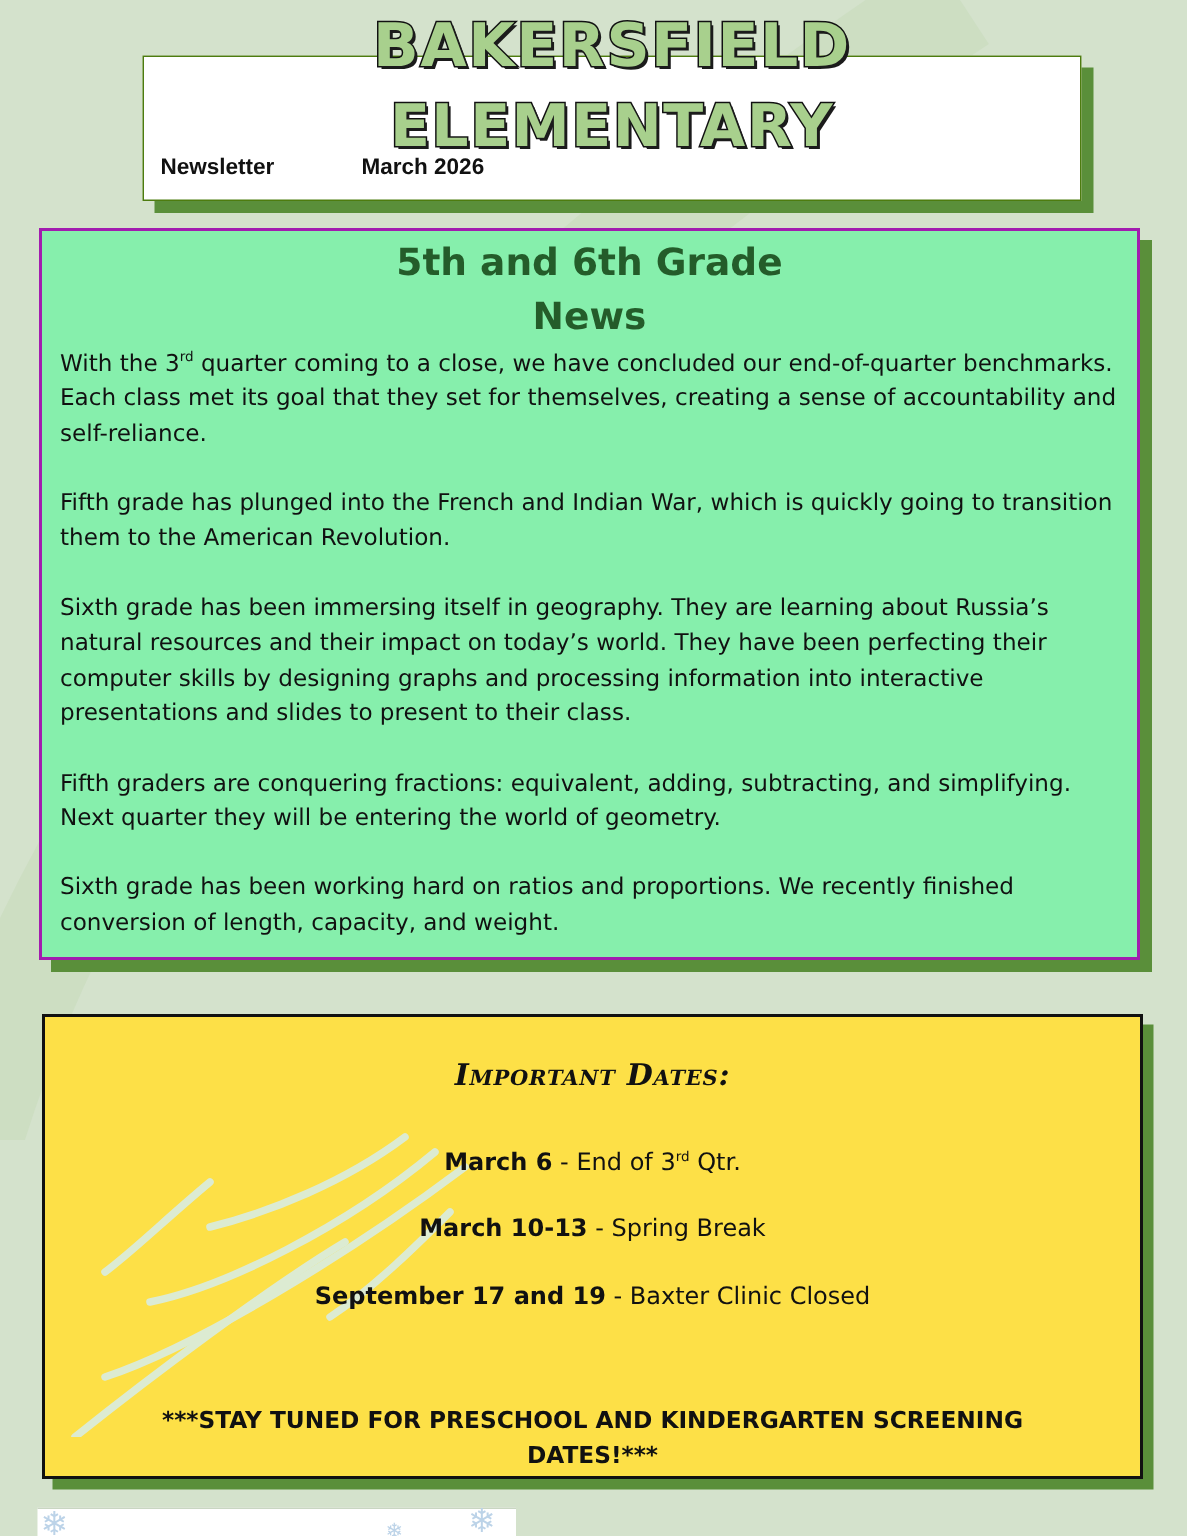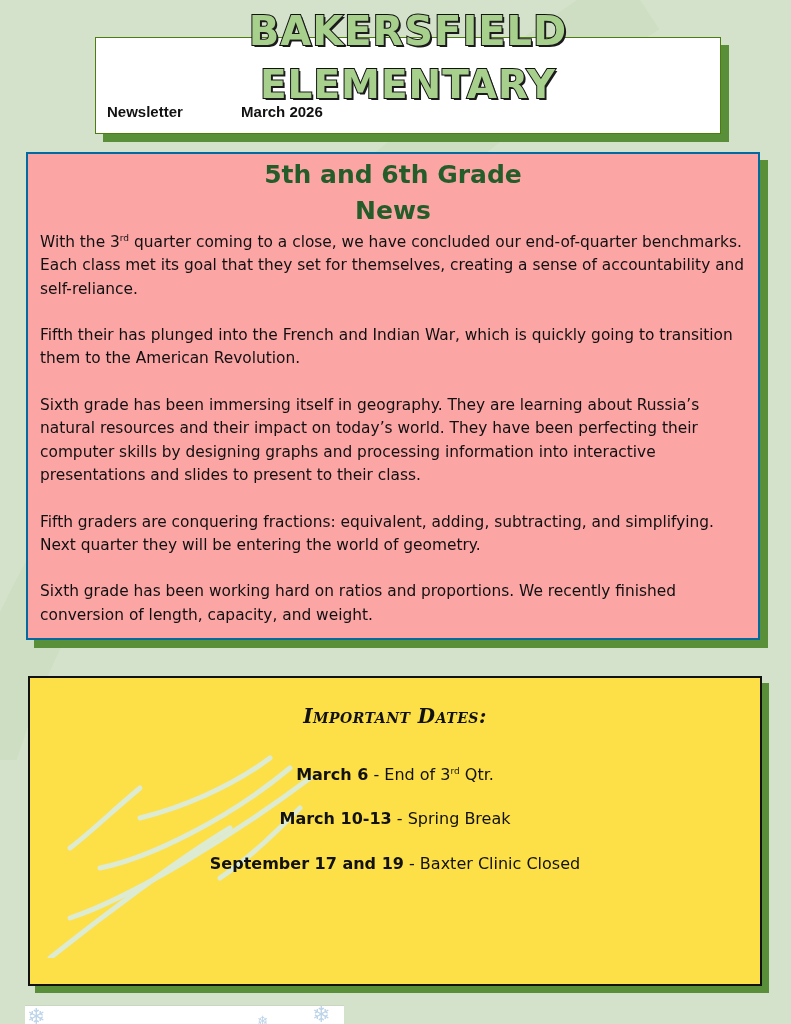--- a/index.html
+++ b/index.html
@@ -30,21 +30,21 @@
   .meta {
     position:absolute; left:11px; top:65px; font-size:15px; font-weight:bold; color:#111;
     font-family:"Liberation Sans", sans-serif;
   }
   .meta span { display:inline-block; }
   .meta .m-date { margin-left:54px; }
 
   
   .news-box {
     position:absolute; left:26px; top:152px; width:730px; height:484px;
-    background:#fca5a5; border:2px solid #0369a1;
+    background:#86efac; border:2px solid #a21caf;
     box-shadow:8px 8px 0 #5a8f3a;
   }
   .news-title {
     text-align:center; color:#245c2a; font-weight:bold;
     font-family:"DejaVu Sans", sans-serif; font-size:25px; line-height:36px;
     margin-top:3px;
   }
   .news-body {
     padding:0 10px 0 12px; margin-top:2px;
     font-family:"DejaVu Sans", sans-serif; font-size:15.4px; line-height:23.3px; color:#111;
@@ -102,21 +102,21 @@
   </div>
 </div>
 
 <div class="news-box">
   <div class="news-title">
     <div>5th and 6th Grade</div>
     <div>News</div>
   </div>
   <div class="news-body">
     <p><span>With the 3</span><sup>rd</sup><span> quarter coming to a close, we have concluded our end-of-quarter benchmarks. Each class met its goal that they set for themselves, creating a sense of accountability and self-reliance.</span></p>
-    <p>Fifth their has plunged into the French and Indian War, which is quickly going to transition them to the American Revolution.</p>
+    <p>Fifth grade has plunged into the French and Indian War, which is quickly going to transition them to the American Revolution.</p>
     <p>Sixth grade has been immersing itself in geography. They are learning about Russia’s natural resources and their impact on today’s world. They have been perfecting their computer skills by designing graphs and processing information into interactive presentations and slides to present to their class.</p>
     <p>Fifth graders are conquering fractions: equivalent, adding, subtracting, and simplifying. Next quarter they will be entering the world of geometry.</p>
     <p>Sixth grade has been working hard on ratios and proportions. We recently finished conversion of length, capacity, and weight.</p>
   </div>
 </div>
 
 <div class="dates-box">
   <svg class="dates-swirl" viewBox="0 0 320 240">
     <g stroke="#dcebd2" stroke-width="5" fill="none" stroke-linecap="round">
       <path d="M110 100 C 150 90, 200 70, 240 40"></path>
@@ -124,19 +124,20 @@
       <path d="M40 200 C 100 180, 200 120, 280 60"></path>
       <path d="M20 240 C 70 200, 150 140, 200 110"></path>
       <path d="M40 130 C 60 115, 80 95, 110 70"></path>
       <path d="M190 160 C 220 140, 250 110, 270 90"></path>
     </g>
   </svg>
   <div class="dates-title">Important Dates:</div>
   <div class="date-row r1"><b>March 6</b><span> - </span><span>End of 3</span><sup>rd</sup><span> Qtr.</span></div>
   <div class="date-row r2"><b>March 10-13</b><span> - </span><span>Spring Break</span></div>
   <div class="date-row r3"><b>September 17 and 19</b><span> - </span><span>Baxter Clinic Closed</span></div>
+  <div class="notice">***STAY TUNED FOR PRESCHOOL AND KINDERGARTEN SCREENING DATES!***</div>
 </div>
 
 <div class="bottom-strip">
   <span class="snow" style="left:2px;top:0;">❄</span>
   <span class="snow" style="left:232px;top:4px;font-size:14px;">❄</span>
   <span class="snow" style="left:287px;top:-2px;">❄</span>
 </div>
 
 </body></html>

